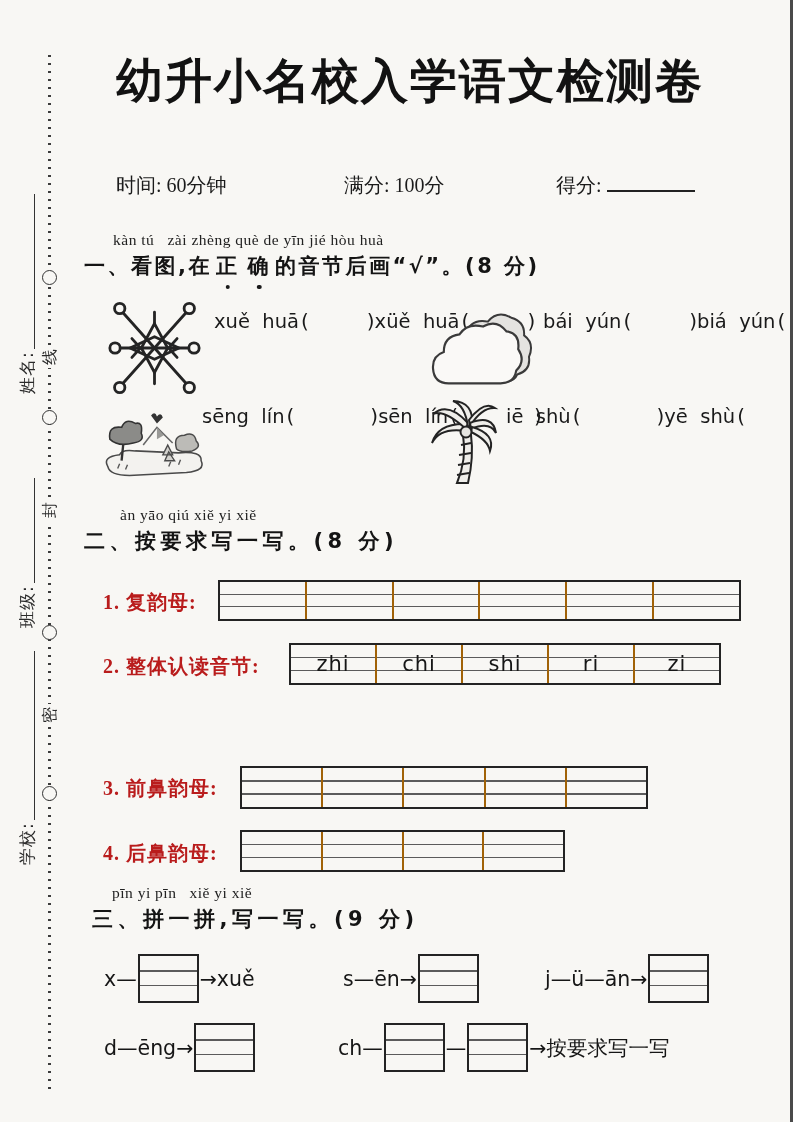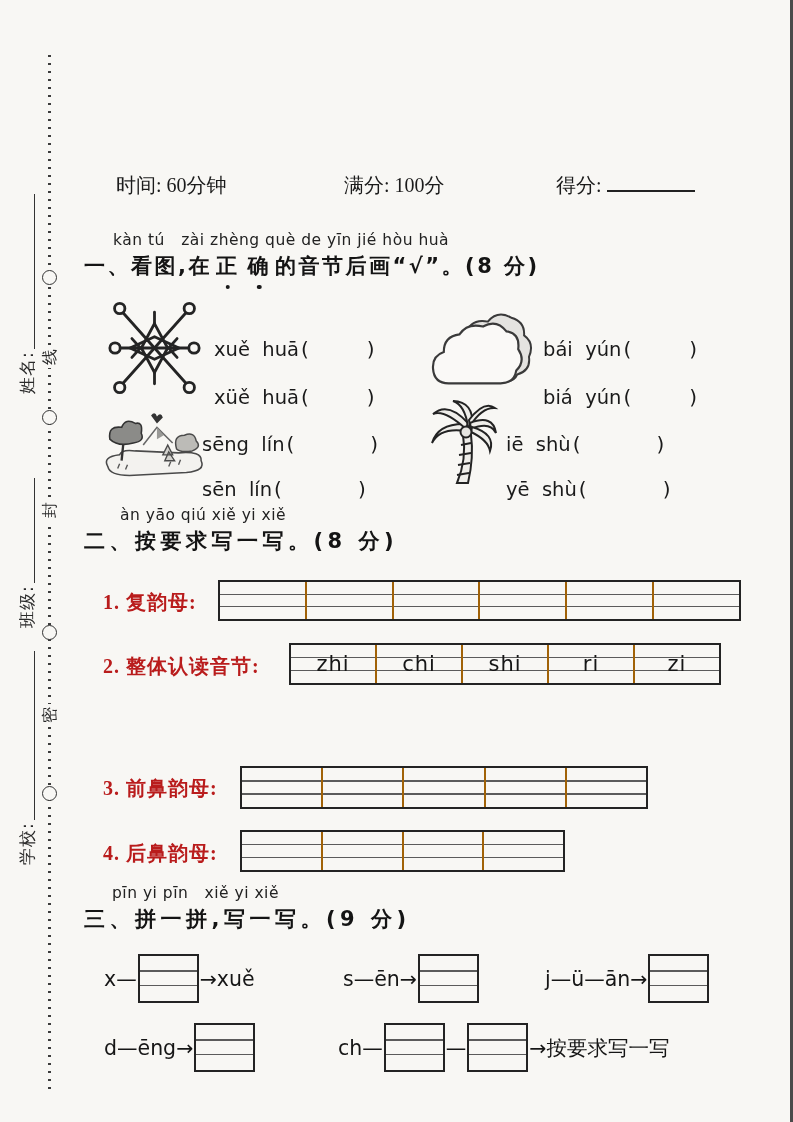--- a/index.html
+++ b/index.html
@@ -27,30 +27,30 @@
   
   .title{position:absolute; left:80px; top:50px; width:660px; margin:0; text-align:center;
     font-family:"Liberation Serif","DejaVu Serif",serif; font-weight:bold;
     font-size:47px; letter-spacing:2px; color:#121212; white-space:nowrap;}
   .info-item{position:absolute; top:172px; font-family:"Liberation Serif","DejaVu Serif",serif;
     font-size:20px; color:#1b1b1b; white-space:nowrap;}
   .score-blank{display:inline-block; width:88px; height:16px; border-bottom:2px solid #222;
     vertical-align:baseline;}
 
   
-  .pinyin-line{position:absolute; font-size:15.5px; color:#222; letter-spacing:.5px; white-space:nowrap;}
+  .pinyin-line{position:absolute; font-size:15.5px; color:#222; letter-spacing:.5px; white-space:nowrap;font-family:Liberation Serif, serif;}
   .sec-heading{position:absolute; font-size:21px; font-weight:bold; color:#141414;
     letter-spacing:2.5px; white-space:nowrap;}
   .sec-heading.wide{letter-spacing:4.5px;}
   .emph{position:relative; margin:0 4px; display:inline-block;}
   .emph::after{content:""; position:absolute; left:50%; bottom:-9px; transform:translateX(-50%);
     width:4.5px; height:4.5px; border-radius:50%; background:#1a1a1a;}
 
   
-  .opt-col{position:absolute; display:flex; flex-direction:column;margin-top:28px;}
+  .opt-col{position:absolute; display:flex; flex-direction:row;}
   .opt-line{display:flex; align-items:center; font-size:19.5px; color:#1a1a1a; white-space:nowrap; height:30px;}
   .opt-col.r1 .opt-line{margin-bottom:18px;}
   .opt-col.r2 .opt-line{margin-bottom:15px;}
   .paren-slot{display:inline-flex; align-items:center; margin-left:2px;}
   .paren{font-size:20px;}
   .gap-a{display:inline-block; width:58px;}
   .gap-b{display:inline-block; width:76px;}
   .img-wrap{position:absolute; display:block;}
   .img-wrap svg{display:block; width:100%; height:100%;}
 
@@ -91,20 +91,21 @@
   </div>
   <div class="vlabel" style="width:150px; left:-48px; top:541px">
     <span class="vlabel-text">班级:</span>
     <span class="vblank"></span>
   </div>
   <div class="vlabel" style="width:214px; left:-80px; top:746px">
     <span class="vlabel-text">学校:</span>
     <span class="vblank"></span>
   </div>
 
+  <h1 class="title">幼升小名校入学语文检测卷</h1>
   <div class="info-item" style="left:116px">
     <span>时间:</span>
     <span>60分钟</span>
   </div>
   <div class="info-item" style="left:344px">
     <span>满分:</span>
     <span>100分</span>
   </div>
   <div class="info-item" style="left:556px">
     <span>得分:</span>
@@ -288,21 +289,21 @@
   <div class="grid4" style="left:240px; top:830px; width:321px; height:38px">
     <i class="hline h1"></i>
       <i class="hline h2"></i>
     <span class="gcell"></span>
     <span class="gcell"></span>
     <span class="gcell"></span>
     <span class="gcell"></span>
   </div>
 
   <div class="pinyin-line" style="left:112px; top:884px">pīn yi pīn&nbsp;&nbsp;&nbsp;xiě yi xiě</div>
-  <div class="sec-heading wide" style="left:84px; top:905px">三、拼一拼,写一写。(9 分)</div>
+  <div class="sec-heading wide" style="left:92px; top:905px">三、拼一拼,写一写。(9 分)</div>
 
   <div class="pgroup" style="left:104px; top:954px">
     <span>x—</span>
       <span class="pbox"></span>
       <span>→xuě</span>
   </div>
   <div class="pgroup" style="left:343px; top:954px">
     <span>s—ēn→</span>
       <span class="pbox"></span>
   </div>

